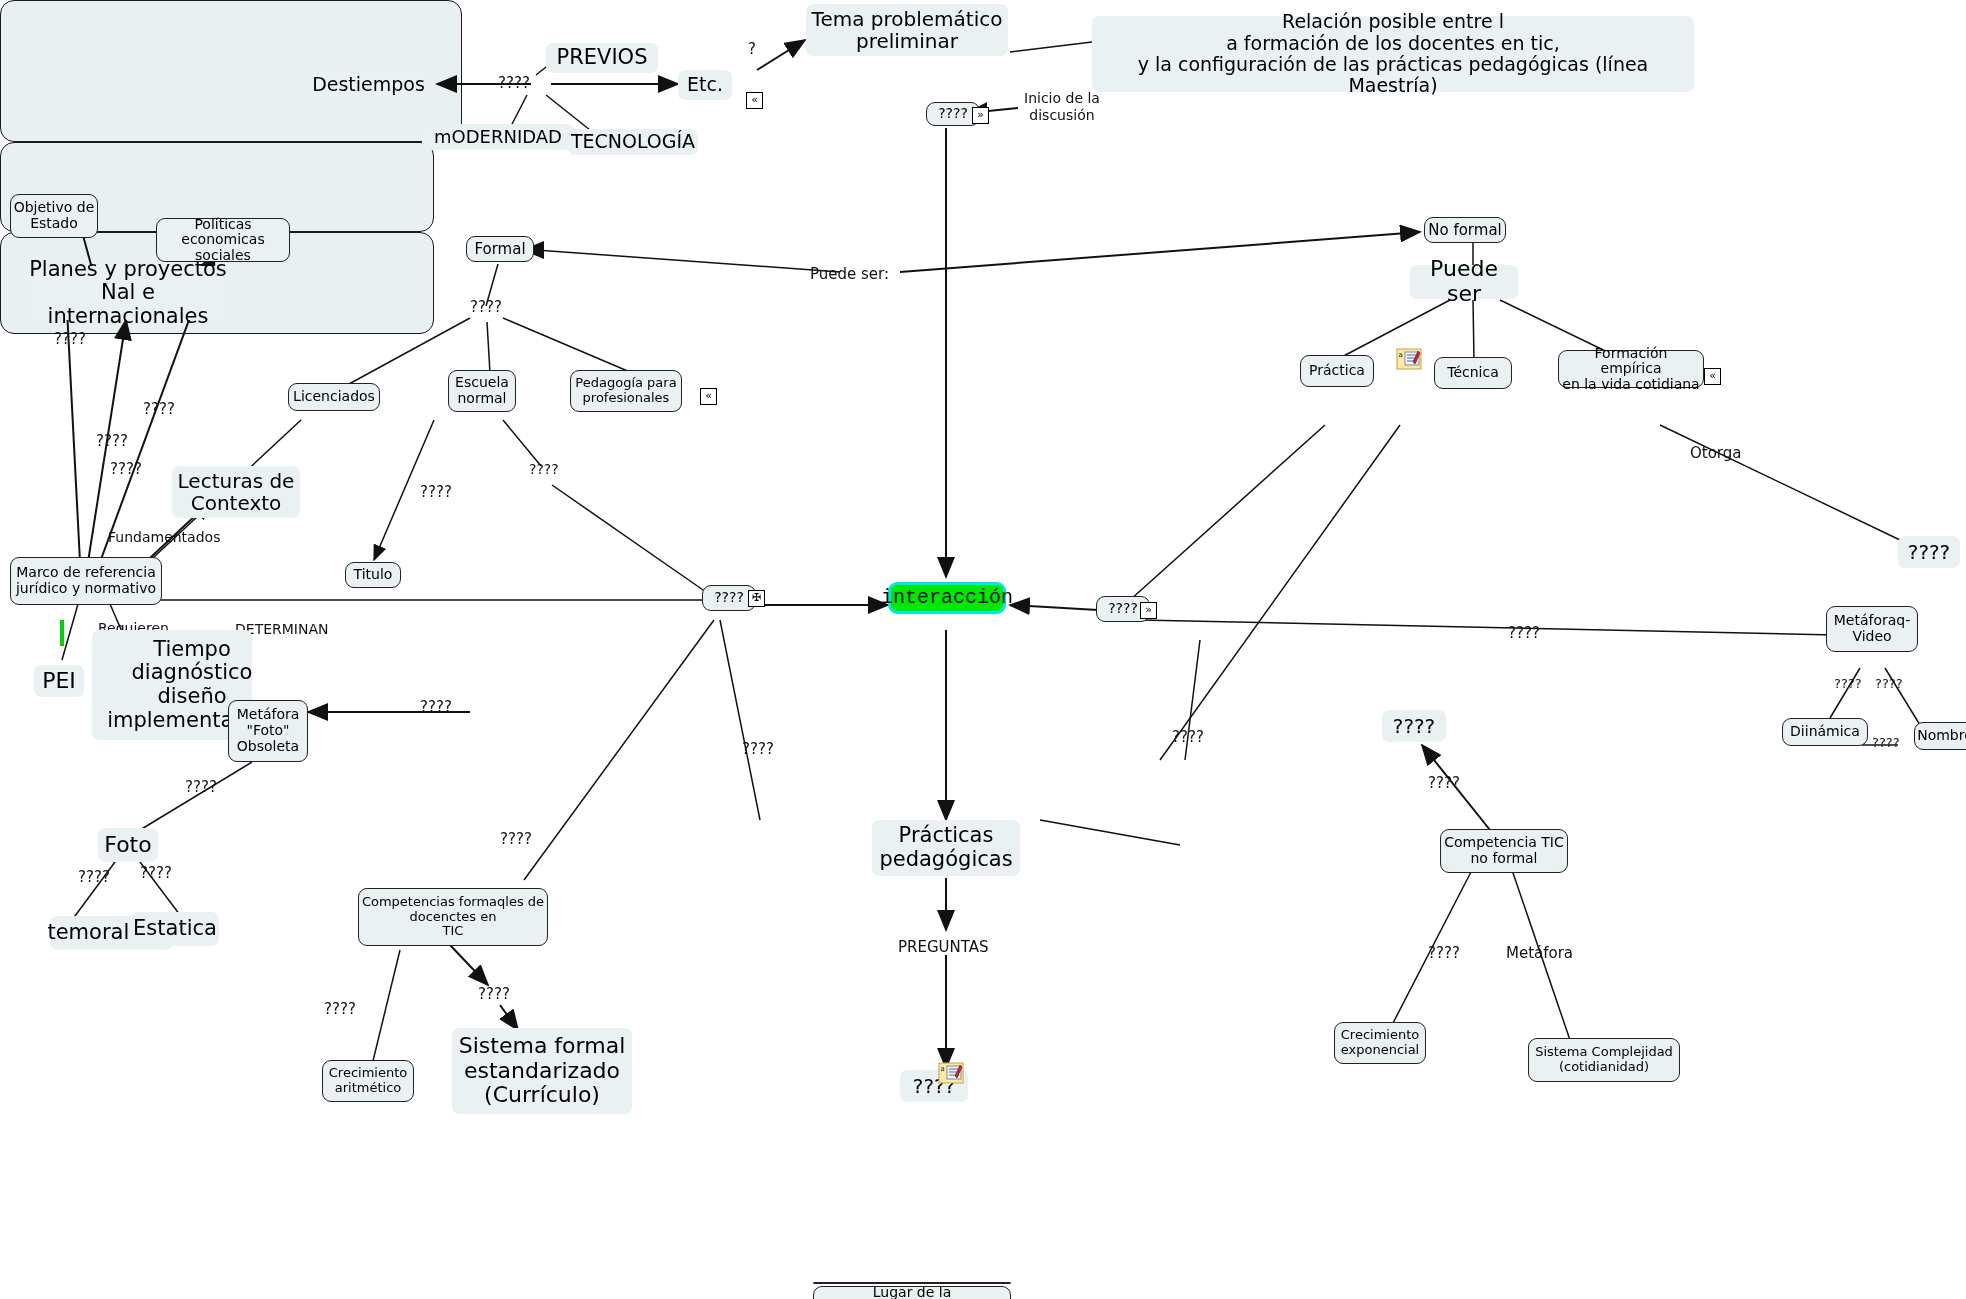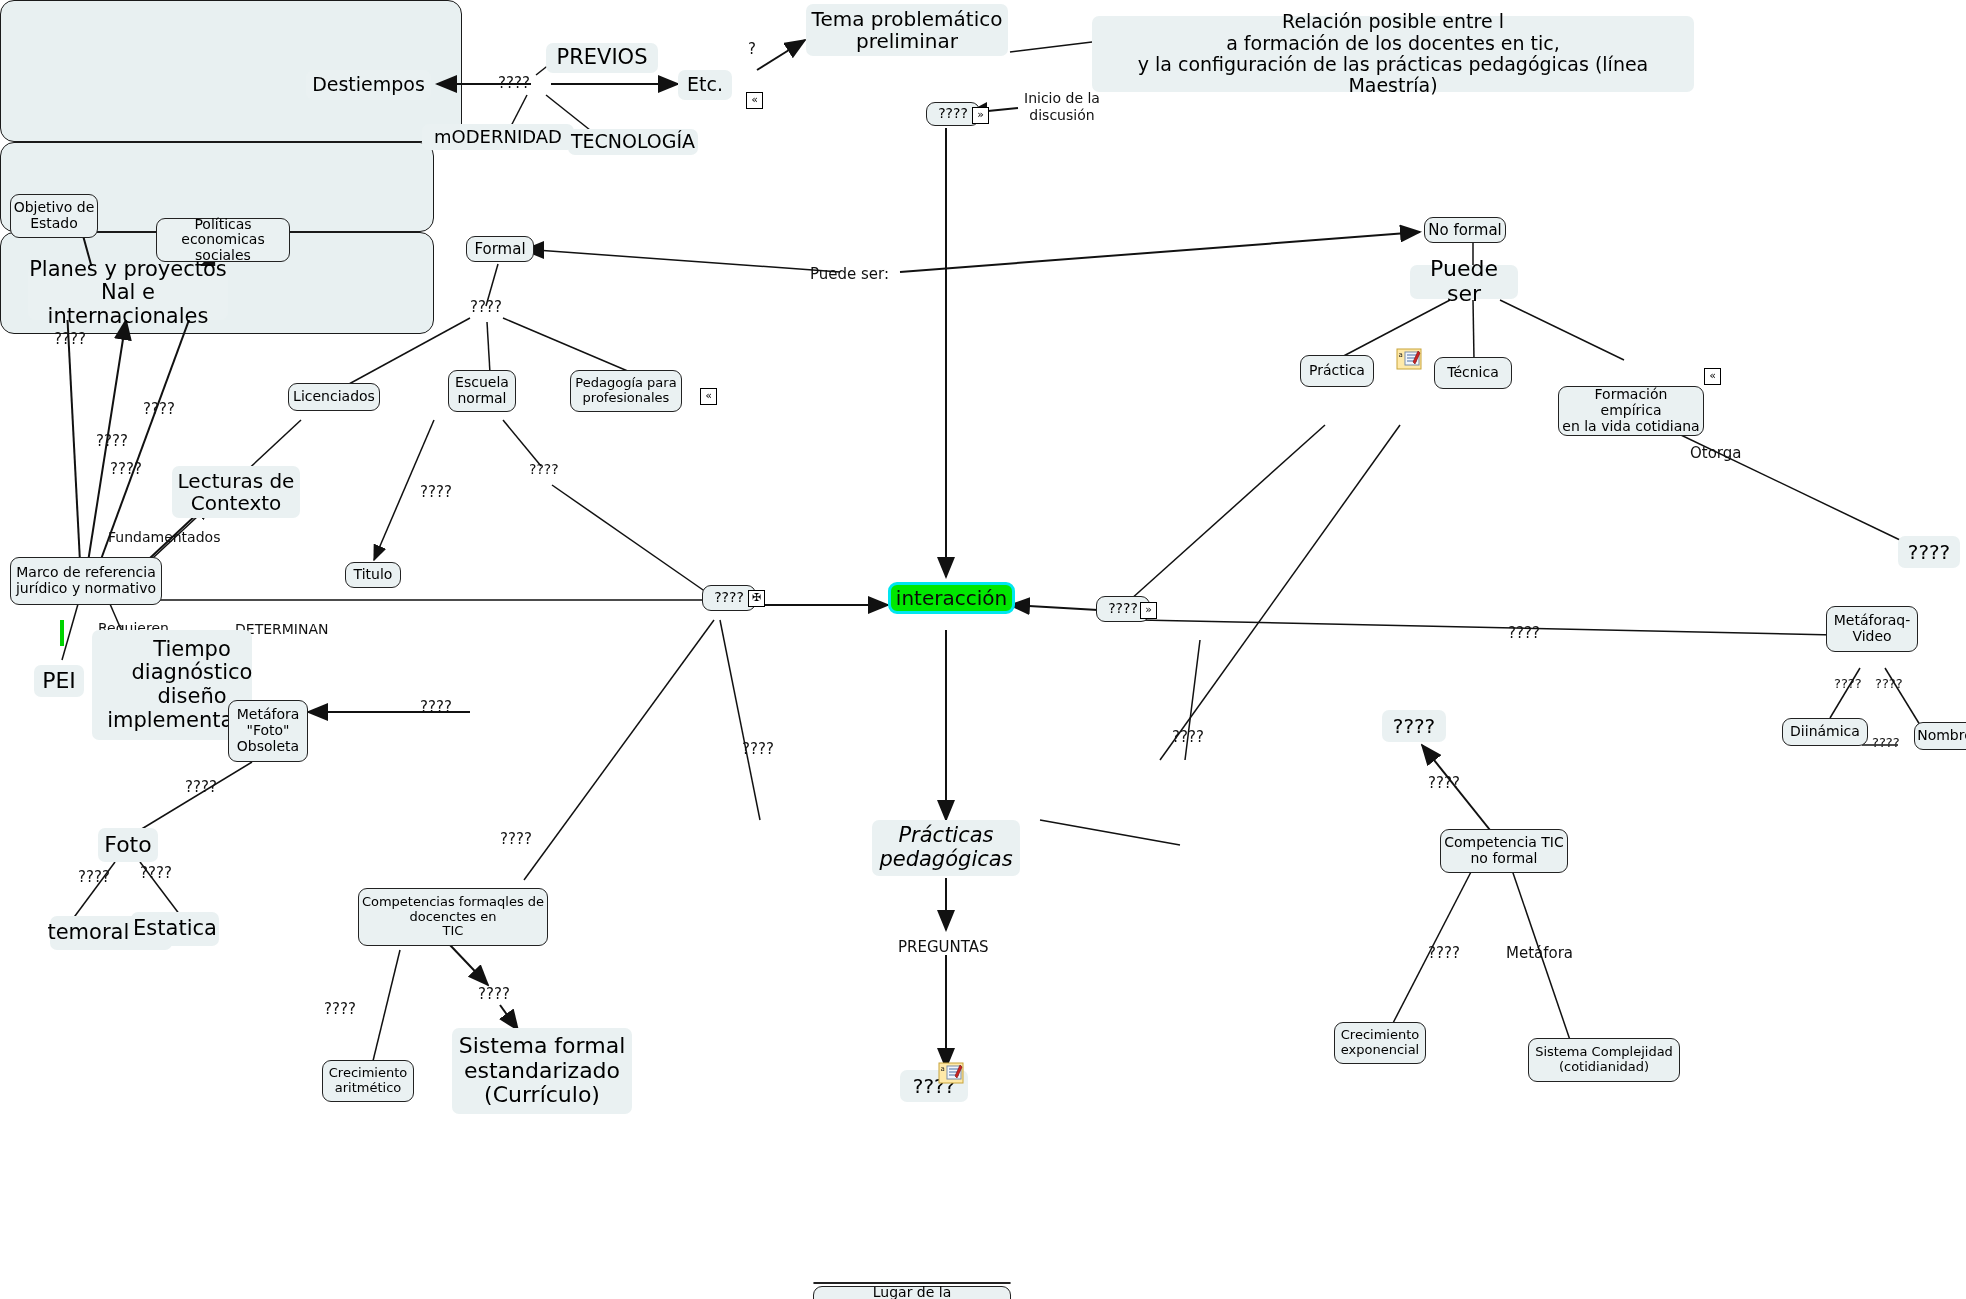--- a/index.html
+++ b/index.html
@@ -211,21 +211,21 @@
   <div class="node outl" style="left:570px;top:370px;width:112px;height:42px;font-size:13px;white-space:pre-line;">Pedagogía para
 profesionales</div>
 
   <div class="lnk greenlbl" style="left:527px;top:461px;font-size:14px;">????</div>
   <div class="lnk" style="left:420px;top:483px;font-size:15px;">????</div>
   <div class="node outl" style="left:345px;top:562px;width:56px;height:26px;font-size:14px;">Titulo</div>
 
   <div class="node outl" style="left:702px;top:585px;width:54px;height:26px;font-size:14px;">????</div>
   <div class="chev" style="left:748px;top:590px;">✠</div>
 
-  <div class="node green-node" style="left:888px;top:582px;width:127px;height:32px;font-size:20px;">interacción</div>
+  <div class="node green-node" style="left:888px;top:582px;width:118px;height:32px;font-size:20px;font-family:Liberation Mono, monospace;">interacción</div>
 
   <div class="node outl" style="left:1096px;top:596px;width:54px;height:26px;font-size:14px;">????</div>
   <div class="chev" style="left:1140px;top:602px;">»</div>
 
   <div class="lnk" style="left:742px;top:740px;font-size:15px;">????</div>
   <div class="lnk" style="left:500px;top:830px;font-size:15px;">????</div>
   <div class="lnk" style="left:1172px;top:728px;font-size:15px;">????</div>
   <div class="lnk" style="left:1508px;top:624px;font-size:15px;">????</div>
 
   <div class="node outl" style="left:1424px;top:217px;width:82px;height:26px;font-size:15px;">No formal</div>
@@ -241,36 +241,36 @@
       <g stroke="#4a6fa5" stroke-width="1">
           <line x1="11" y1="7" x2="21" y2="7"></line>
           <line x1="11" y1="10" x2="21" y2="10"></line>
           <line x1="11" y1="13" x2="21" y2="13"></line>
         </g>
       <text x="2.5" y="9" font-size="7" fill="#222" font-family="DejaVu Sans, sans-serif">a</text>
       <path d="M17,14 L22,3 L24,5 L19,16 z" fill="#cc2222" stroke="#7a1111" stroke-width="0.6"></path>
     </svg>
   </div>
   <div class="node outl" style="left:1434px;top:357px;width:78px;height:32px;font-size:14px;">Técnica</div>
-  <div class="node outl" style="left:1558px;top:350px;width:146px;height:50px;font-size:14px;white-space:pre-line;margin-top:36px;">Formación
+  <div class="node outl" style="left:1558px;top:350px;width:146px;height:38px;font-size:14px;white-space:pre-line;">Formación
 empírica
 en la vida cotidiana</div>
 
   <div class="lnk" style="left:1690px;top:444px;font-size:15px;">Otorga</div>
   <div class="node flat" style="left:1898px;top:536px;width:62px;height:32px;font-size:20px;">????</div>
 
   <div class="node outl" style="left:1826px;top:606px;width:92px;height:46px;font-size:14px;white-space:pre-line;">Metáforaq-
 Video</div>
   <div class="lnk" style="left:1834px;top:676px;font-size:13px;">????</div>
   <div class="lnk" style="left:1875px;top:676px;font-size:13px;">????</div>
   <div class="node outl" style="left:1782px;top:718px;width:86px;height:28px;font-size:14px;">Diinámica</div>
   <div class="lnk" style="left:1872px;top:735px;font-size:13px;">????</div>
   <div class="node outl" style="left:1914px;top:722px;width:62px;height:28px;font-size:14px;">Nombre</div>
 
-  <div class="node flat" style="left:872px;top:820px;width:148px;height:56px;font-size:21px;white-space:pre-line;font-style:italic;">Prácticas
+  <div class="node flat" style="left:872px;top:820px;width:148px;height:56px;font-size:21px;white-space:pre-line;">Prácticas
 pedagógicas</div>
   <div class="lnk greenlbl" style="left:896px;top:938px;font-size:15px;">PREGUNTAS</div>
   <div class="node flat" style="left:900px;top:1070px;width:68px;height:32px;font-size:20px;">????</div>
   <div class="note" style="left:938px;top:1062px;">
     <svg viewBox="0 0 26 22" width="26" height="22">
       <rect x="1" y="1" width="24" height="20" fill="#ffe9a8" stroke="#c8a43a"></rect>
       <rect x="9" y="4" width="14" height="13" fill="#f2f6fc" stroke="#7b8ea8"></rect>
       <g stroke="#4a6fa5" stroke-width="1">
           <line x1="11" y1="7" x2="21" y2="7"></line>
           <line x1="11" y1="10" x2="21" y2="10"></line>

